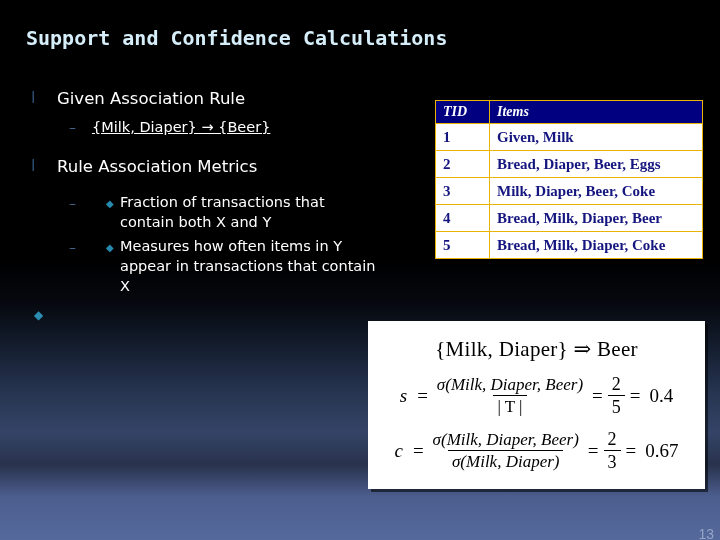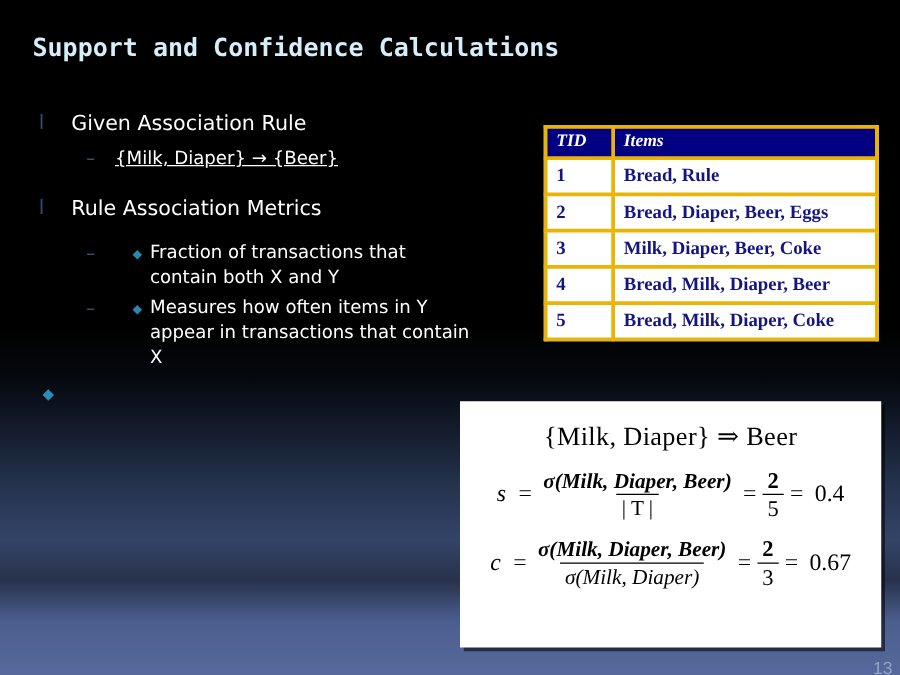--- a/index.html
+++ b/index.html
@@ -139,21 +139,21 @@
     position: absolute;
     left: 435px;
     top: 100px;
     width: 268px;
     border-collapse: collapse;
     background: #ffffff;
     font-family: "Liberation Serif", "DejaVu Serif", serif;
     table-layout: fixed;
   }
   #tid-table th, #tid-table td {
-    border: 3px solid #eab308;
+    border: 1px solid #eab308;
     padding: 2px 7px;
     text-align: left;
     vertical-align: middle;
   }
   #tid-table th {
     background: #000080;
     color: #ffffff;
     font-weight: bold;
     font-style: italic;
     font-size: 14px;
@@ -166,21 +166,21 @@
     height: 22px;
   }
   #tid-table col.c-tid { width: 54px; }
 
   
   #formula-box {
     position: absolute;
     left: 368px;
     top: 321px;
     width: 337px;
-    height: 197px;
+    height: 168px;
     background: #ffffff;
     box-shadow: 3px 3px 0 rgba(0,0,0,0.55);
     font-family: "Liberation Serif", "DejaVu Serif", serif;
     color: #000000;
     overflow: hidden;
   }
   #rule-line {
     text-align: center;
     font-size: 21px;
     margin-top: 16px;
@@ -203,21 +203,20 @@
     display: inline-flex;
     flex-direction: column;
     align-items: center;
     line-height: 1.12;
     vertical-align: middle;
   }
   .frac .num {
     padding: 0 4px 1px 4px;
     font-size: 17px;
     white-space: nowrap;
-    font-weight: bold;
   }
   .frac .den {
     border-top: 1.4px solid #000;
     padding: 1px 4px 0 4px;
     font-size: 17px;
     white-space: nowrap;
   }
   .frac.small .num, .frac.small .den { font-size: 18px; }
   .sig { font-style: italic; }
   .res { font-size: 19px; padding-left: 4px; }
@@ -294,21 +293,21 @@
       </colgroup>
     <thead>
       <tr>
         <th>TID</th>
         <th>Items</th>
       </tr>
     </thead>
     <tbody>
       <tr>
         <td>1</td>
-        <td>Bread, Rule</td>
+        <td>Given, Milk</td>
       </tr>
       <tr>
         <td>2</td>
         <td>Bread, Diaper, Beer, Eggs</td>
       </tr>
       <tr>
         <td>3</td>
         <td>Milk, Diaper, Beer, Coke</td>
       </tr>
       <tr>

